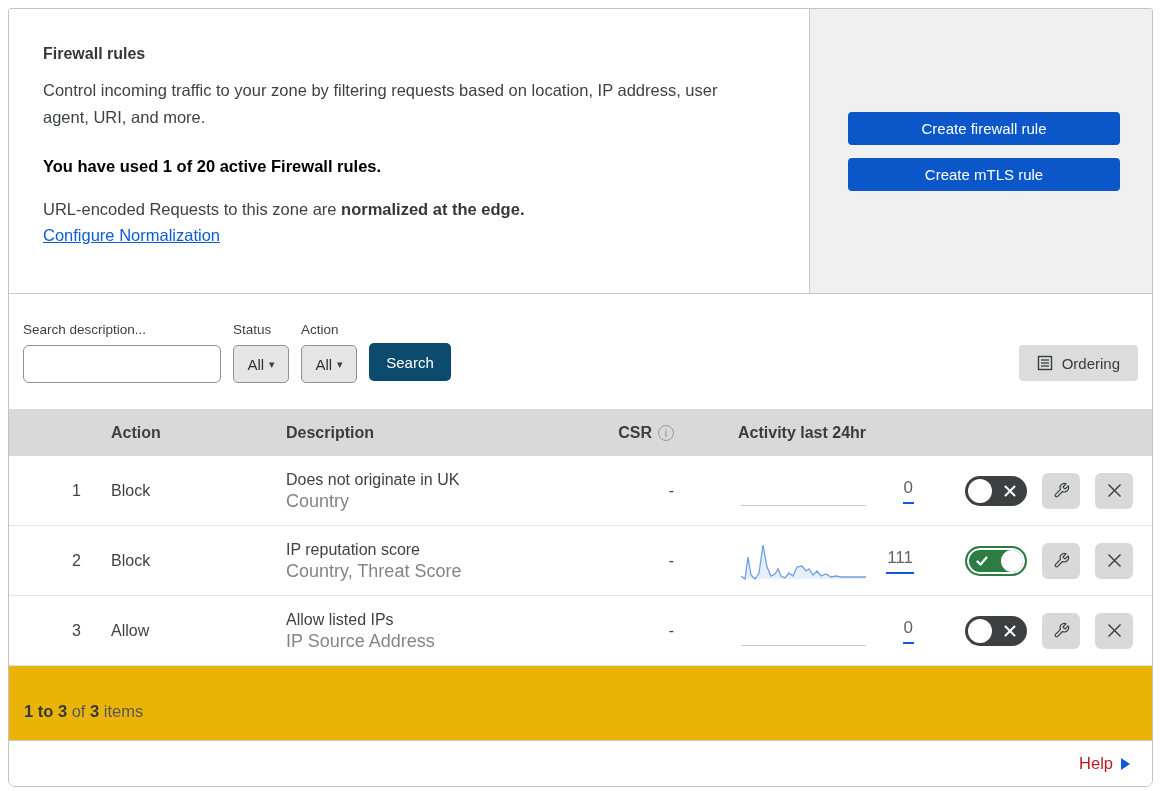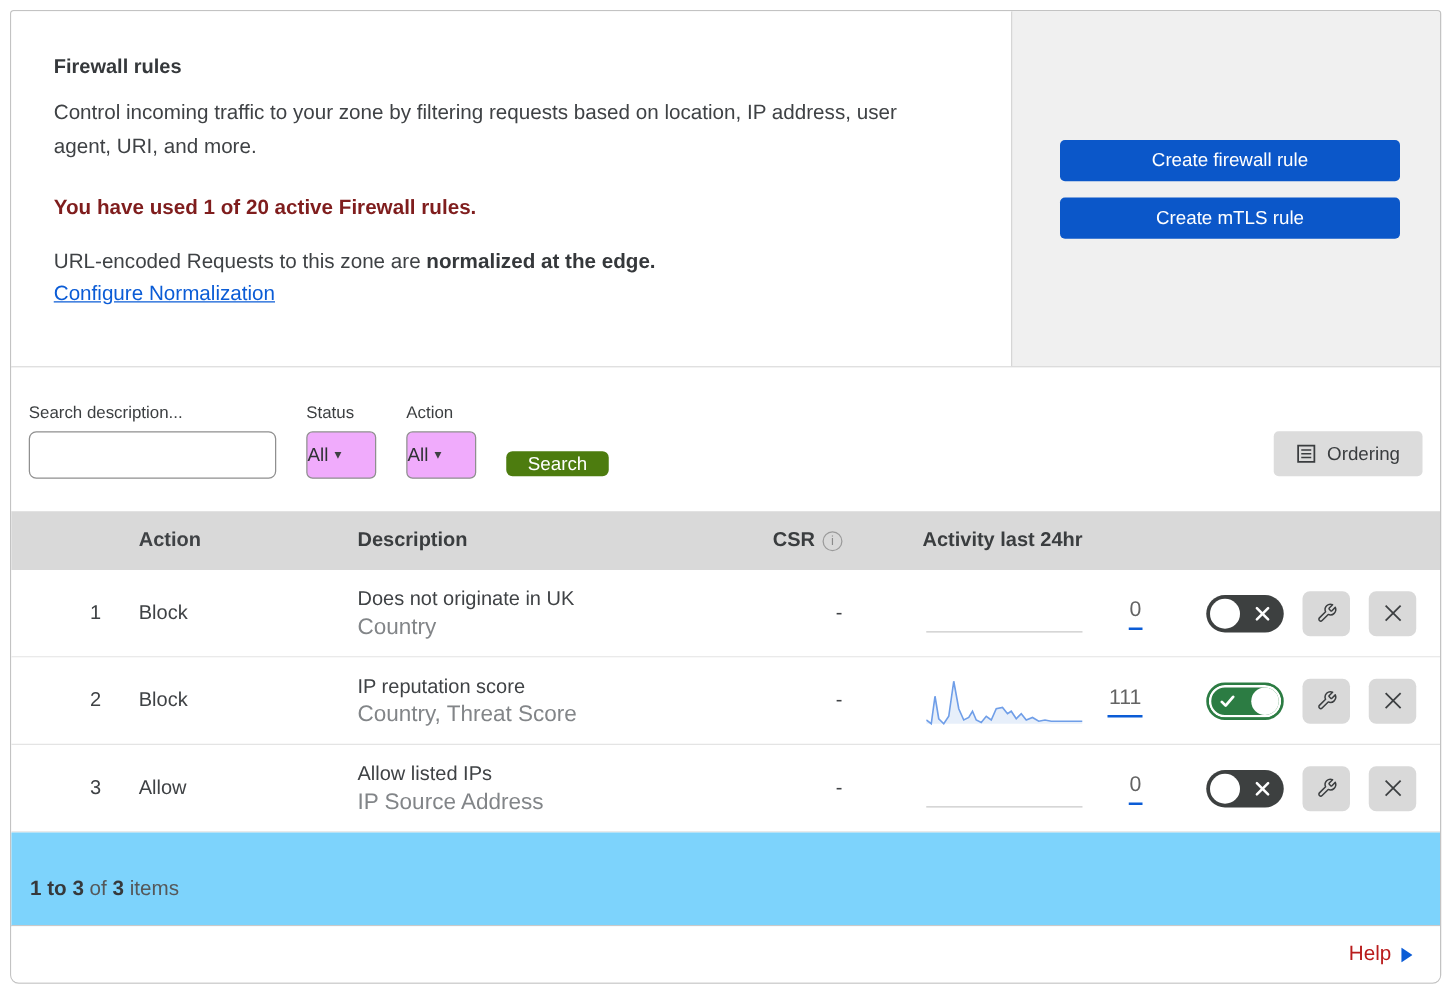--- a/index.html
+++ b/index.html
@@ -8,38 +8,38 @@
   .card {
     position:absolute; left:8px; top:8px; width:1145px; height:779px;
     background:#fff; border:1px solid #c3c3c3; border-radius:3px 3px 7px 7px;
     display:flex; flex-direction:column; overflow:hidden;
   }
   
   .top-section { display:flex; height:285px; border-bottom:1px solid #c9c9c9; flex:none; }
   .top-left { flex:1; border-right:1px solid #c9c9c9; padding:36px 44px 0 34px; background:#fff; }
   .page-title { font-size:16px; font-weight:600; color:#35383b; margin-bottom:14px; }
   .page-desc { font-size:16.5px; line-height:27px; color:#3f4245; max-width:720px; }
-  .usage-line { font-size:16.5px; font-weight:700; color:#7f1d1d; margin-top:26px; }
+  .usage-line { font-size:16.5px; font-weight:700; color:#000000; margin-top:26px; }
   .norm-line { font-size:16.5px; color:#3f4245; margin-top:24px; }
   .norm-line b { color:#35383b; }
   .norm-link { display:inline-block; margin-top:7px; font-size:16.5px; color:#0b5cd6; text-decoration:underline; cursor:pointer; }
   .top-right { width:342px; background:#f0f0f0; display:flex; flex-direction:column; justify-content:center; gap:13px; padding:0 32px 0 38px; }
   .btn-primary {
     display:block; width:100%; height:33px; background:#0b57c9; color:#fff;
     border:none; border-radius:4px; font-size:15px; font-family:inherit; cursor:pointer;
   }
   
-  .filter-section { height:115px; flex:none; display:flex; align-items:flex-end; padding:0 14px 26px 14px; gap:24px; background:#fff; }
+  .filter-section { height:115px; flex:none; display:flex; align-items:flex-end; padding:0 14px 26px 14px; gap:12px; background:#fff; }
   .filter-group { display:flex; flex-direction:column; gap:8px; }
   .filter-label { font-size:13.5px; color:#3c3f41; }
   .search-box { width:198px; height:38px; border:1px solid #8f8f8f; border-radius:6px; display:flex; align-items:center; padding-left:10px; background:#fff; }
   .search-box input { border:none; outline:none; flex:1; height:100%; font-size:15px; font-family:inherit; background:transparent; margin-left:7px; }
-  .dropdown { width:56px; height:38px; border:1px solid #8f8f8f; border-radius:5px; display:flex; align-items:center; gap:5px; font-size:15px; color:#2f3235; background:#f0abfc; cursor:pointer; }
+  .dropdown { width:56px; height:38px; border:1px solid #8f8f8f; border-radius:5px; display:flex; align-items:center; justify-content:center; gap:5px; font-size:15px; color:#2f3235; background:#e5e5e5; cursor:pointer; }
   .dropdown .caret { font-size:11px; color:#3d4043; line-height:1; }
-  .btn-search { height:20px; width:82px; margin-bottom:2px; background:#4d7c0f; color:#fff; border:none; border-radius:5px; font-size:15px; font-family:inherit; cursor:pointer; }
+  .btn-search { height:38px; width:82px; margin-bottom:2px; background:#0c4a6e; color:#fff; border:none; border-radius:5px; font-size:15px; font-family:inherit; cursor:pointer; }
   .btn-ordering {
     margin-left:auto; margin-bottom:2px; height:36px; padding:0 18px;
     background:#dcdcdc; border:none; border-radius:4px; display:flex; align-items:center; gap:9px;
     font-size:15px; color:#3a3d3f; font-family:inherit; cursor:pointer;
   }
   
   .thead, .tr { display:grid; grid-template-columns:95px 182px 253px 135px 32px 225px 1fr; align-items:center; }
   .thead { height:47px; background:#d9d9d9; flex:none; font-size:16px; font-weight:600; color:#3a3d3f; }
   .tr { height:70px; border-bottom:1px solid #e4e4e4; flex:none; background:#fff; }
   .td-num { text-align:right; padding-right:23px; font-size:16px; color:#3f4245; }
@@ -56,21 +56,21 @@
   .td-controls { display:flex; align-items:center; justify-content:flex-end; gap:15px; padding-right:19px; }
   .toggle { width:62px; height:30px; border-radius:15px; position:relative; cursor:pointer; flex:none; }
   .toggle.off { background:#3d4040; }
   .toggle.off .knob { position:absolute; left:3px; top:3px; width:24px; height:24px; border-radius:50%; background:#fff; }
   .toggle.off .tgl-x { position:absolute; right:11px; top:9px; }
   .toggle.on { background:#2c7c43; border:2px solid #2c7c43; box-shadow:inset 0 0 0 2px #fff; }
   .toggle.on .knob { position:absolute; right:2px; top:2px; width:22px; height:22px; border-radius:50%; background:#fff; }
   .toggle.on .tgl-check { position:absolute; left:9px; top:7px; }
   .icon-btn { width:38px; height:36px; background:#d9d9d9; border:none; border-radius:6px; display:flex; align-items:center; justify-content:center; cursor:pointer; }
   
-  .items-row { height:75px; flex:none; display:flex; align-items:flex-end; padding:0 0 19px 15px; border-bottom:1px solid #c9c9c9; font-size:16.5px; color:#55585a; background:#7dd3fc; }
+  .items-row { height:75px; flex:none; display:flex; align-items:flex-end; padding:0 0 19px 15px; border-bottom:1px solid #c9c9c9; font-size:16.5px; color:#55585a; background:#eab308; }
   .items-row b { color:#36393b; }
   .help-row { flex:1; display:flex; align-items:center; justify-content:flex-end; padding-right:22px; background:#fff; }
   .help-link { display:flex; align-items:center; gap:8px; color:#b91c1c; font-size:16.5px; cursor:pointer; text-decoration:none; }
 </style>
 </head>
 <body>
 
 <div class="card">
 
   <div class="top-section">

